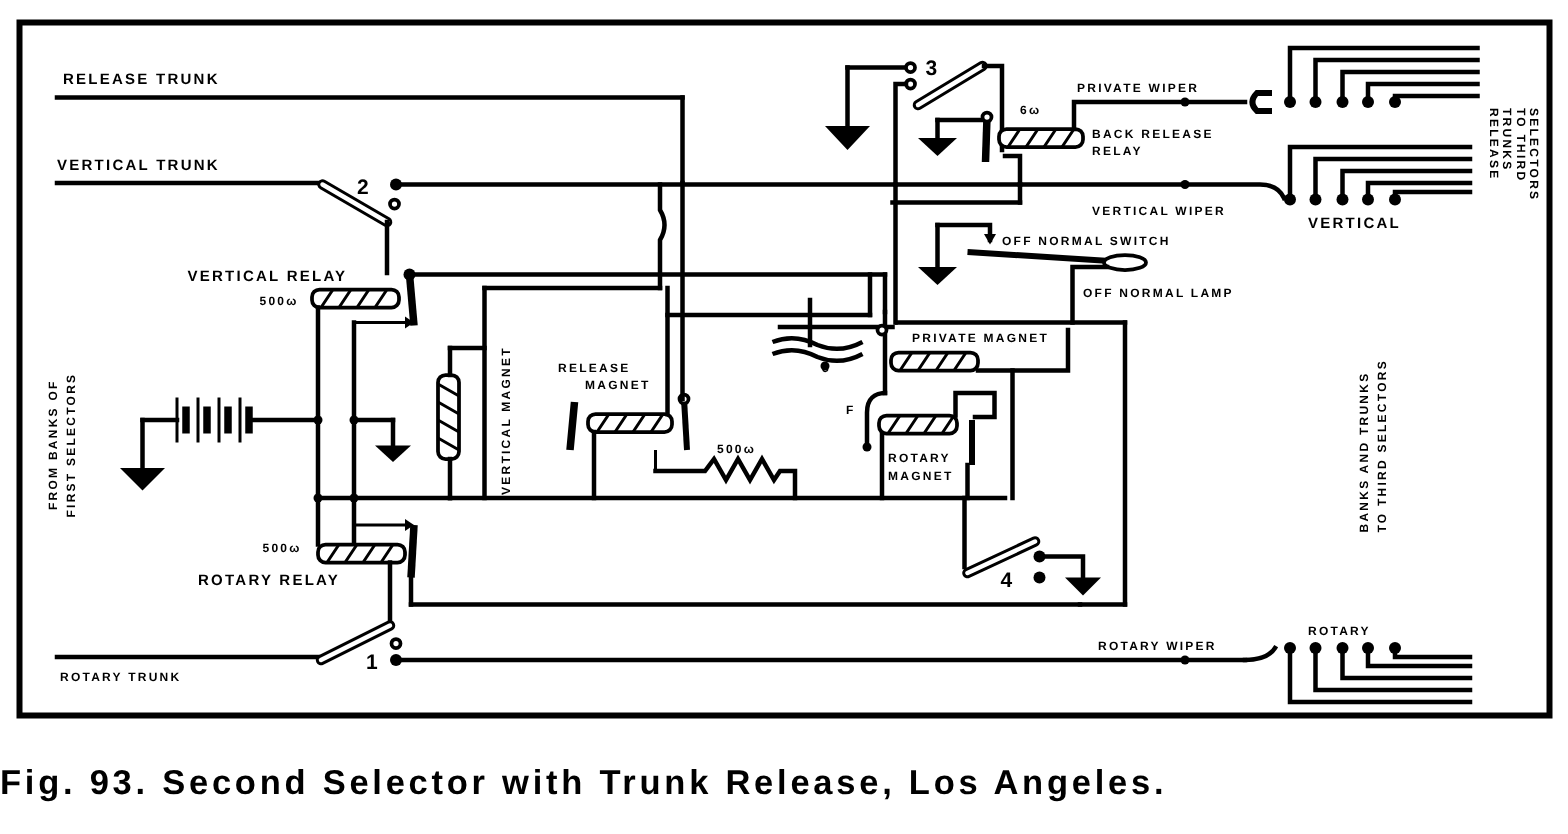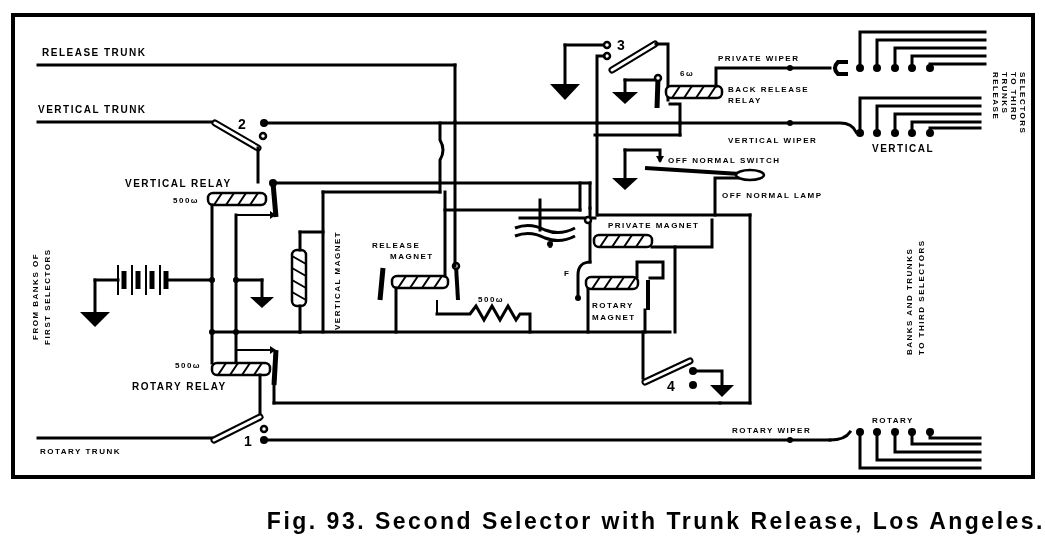--- a/index.html
+++ b/index.html
@@ -7,21 +7,21 @@
   #diagram{position:absolute;left:0;top:0;width:1045px;height:490px;}
   svg text{font-family:"Liberation Sans",sans-serif;font-weight:bold;fill:#000;letter-spacing:1.5px;}
   .lbl{font-size:10px;}
   .lbl-sm{font-size:8px;}
   .num{font-size:14px;letter-spacing:0;}
   .w{stroke:#000;stroke-width:3;fill:none;stroke-linecap:square;}
   .wt{stroke:#000;stroke-width:2;fill:none;}
   .dot{fill:#000;}
   .odot{fill:#fff;stroke:#000;stroke-width:2.5;}
   .coil{fill:#fff;stroke:#000;stroke-width:2.5;}
-  #caption{position:absolute;left:0;top:508px;width:1045px;text-align:right;font-size:23px;font-weight:bold;letter-spacing:2.5px;color:#000;font-family:"Liberation Sans",sans-serif;}
+  #caption{position:absolute;left:0;top:508px;width:1045px;text-align:left;font-size:23px;font-weight:bold;letter-spacing:2.5px;color:#000;font-family:"Liberation Sans",sans-serif;}
 </style>
 </head>
 <body>
 
 <svg id="diagram" viewBox="0 0 1045 490" xmlns="http://www.w3.org/2000/svg">
 
   <rect x="13" y="15" width="1020" height="462" fill="none" stroke="#000" stroke-width="4"></rect>
 
   <g>
     <line class="w" x1="38" y1="65" x2="455" y2="65"></line>

